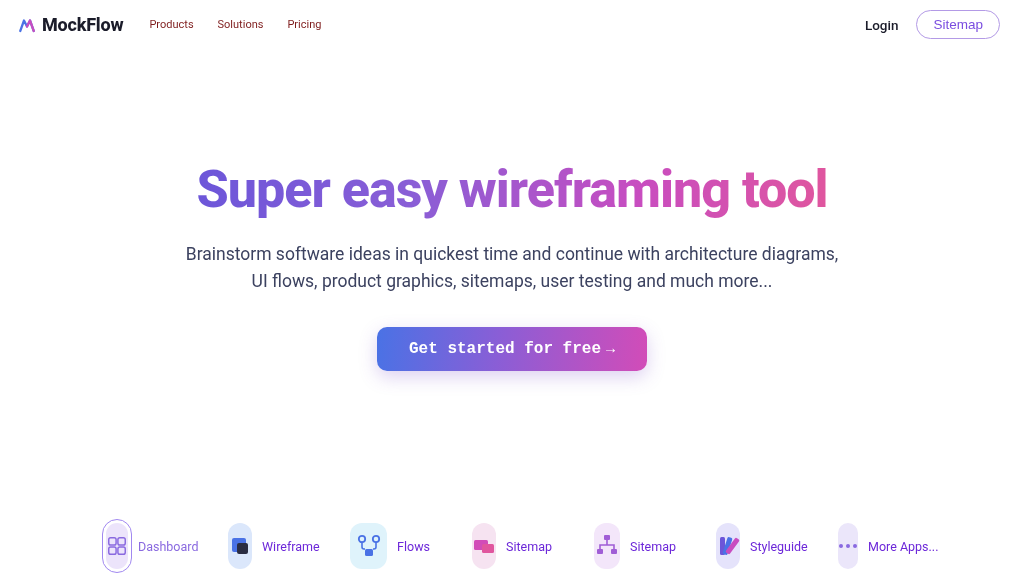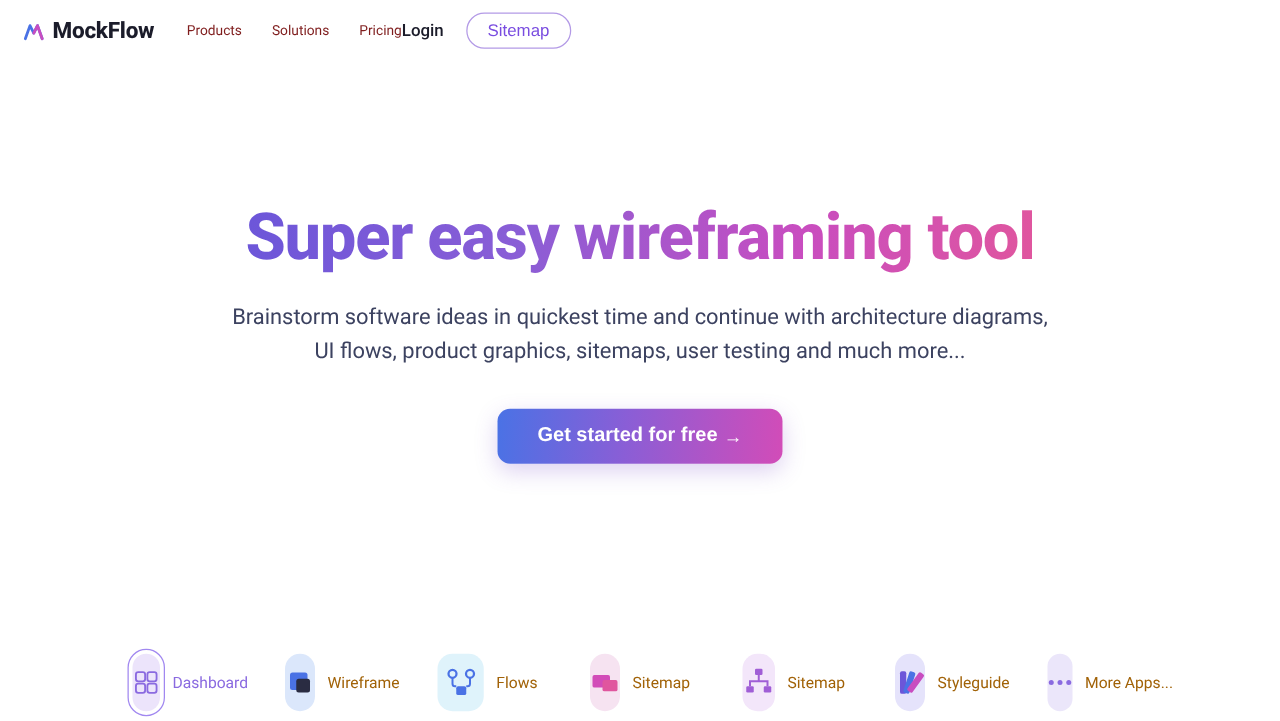--- a/index.html
+++ b/index.html
@@ -1,46 +1,46 @@
 <!DOCTYPE html>
 <html><head>
 <meta charset="utf-8">
 <style>
   * { margin: 0; padding: 0; box-sizing: border-box; }
   body { font-family: -apple-system, BlinkMacSystemFont, "Segoe UI", Roboto, Helvetica, Arial, sans-serif; background: #fff; color: #1b1c2a; width: 1024px; height: 577px; overflow: hidden; }
 
   
-  .header { display: flex; align-items: center; justify-content: flex-start; padding: 10px 24px 10px 18px; }
+  .header { display: flex; align-items: center; justify-content: space-between; padding: 10px 24px 10px 18px; }
   .header-left { display: flex; align-items: center; gap: 26px; }
   .logo { display: flex; align-items: center; gap: 6px; cursor: pointer; }
   .logo-mark { width: 18px; height: 18px; }
   .logo-text { font-size: 18px; font-weight: 800; letter-spacing: -0.2px; }
   .nav { display: flex; gap: 24px; }
   .nav a { font-size: 11px; font-weight: 400; color: #7f1d1d; text-decoration: none; cursor: pointer; }
   .header-right { display: flex; align-items: center; gap: 18px; }
   .login { font-size: 13.5px; font-weight: 500; color: #1b1c2a; text-decoration: none; cursor: pointer; }
   .signup { font-size: 13.5px; font-weight: 500; color: #7a4de0; border: 1px solid #b39ae6; background: #fff; padding: 6px 16px; border-radius: 18px; cursor: pointer; }
 
   
   .hero { text-align: center; margin-top: 112px; padding: 0 59px; }
   .hero-title { font-size: 52px; line-height: 1.12; font-weight: 800; letter-spacing: -1px;
     background: linear-gradient(95deg, #6c56d9 0%, #8a5ed6 35%, #c84dc0 70%, #e0569e 100%);
     -webkit-background-clip: text; background-clip: text; color: transparent;
     display: inline-block; max-width: 700px; }
   .hero-sub { margin-top: 22px; font-size: 17.5px; line-height: 1.55; color: #3c4260; max-width: 660px; margin-left: auto; margin-right: auto; }
   .cta { display: inline-flex; align-items: center; gap: 5px; margin-top: 32px; padding: 13px 32px; border: none; border-radius: 10px; cursor: pointer;
-    background: linear-gradient(95deg, #4a72e5 0%, #8a5ed6 45%, #d24cb8 100%); color: #fff; font-size: 16px; font-weight: 600; box-shadow: 0 6px 18px rgba(120,70,200,0.25); }
+    background: linear-gradient(95deg, #4a72e5 0%, #8a5ed6 45%, #d24cb8 100%); color: #fff; font-size: 16px; font-weight: 600; box-shadow: 0 6px 18px rgba(120,70,200,0.25); font-family: Liberation Mono, monospace; }
   .cta .arrow { font-size: 15px; }
 
   
   .apps { position: absolute; left: 0; right: 0; bottom: 0; display: flex; justify-content: center; gap: 42px; padding-bottom: 8px; }
   .app { display: flex; flex-direction: row; align-items: center; gap: 10px; cursor: pointer; width: 80px; }
   .tile { width: 46px; height: 46px; border-radius: 12px; display: flex; align-items: center; justify-content: center; }
   .app.active .tile { outline: 1.5px solid #a188f0; outline-offset: 3px; background: #ece4fb; }
-  .app-label { font-size: 12.5px; color: #a16207; white-space: nowrap; }
+  .app-label { font-size: 12.5px; color: #6d28d9; white-space: nowrap; }
   .app.active .app-label { color: #8a6ae0; }
 
   
   .t-dash  { background: #ece4fb; }
   .t-wire  { background: #dbe7fb; }
   .t-flow  { background: #dff3fb; }
   .t-des   { background: #f6e3f1; }
   .t-site  { background: #f3e6fa; }
   .t-style { background: #e5e3fb; }
   .t-more  { background: #ebe6fa; }

